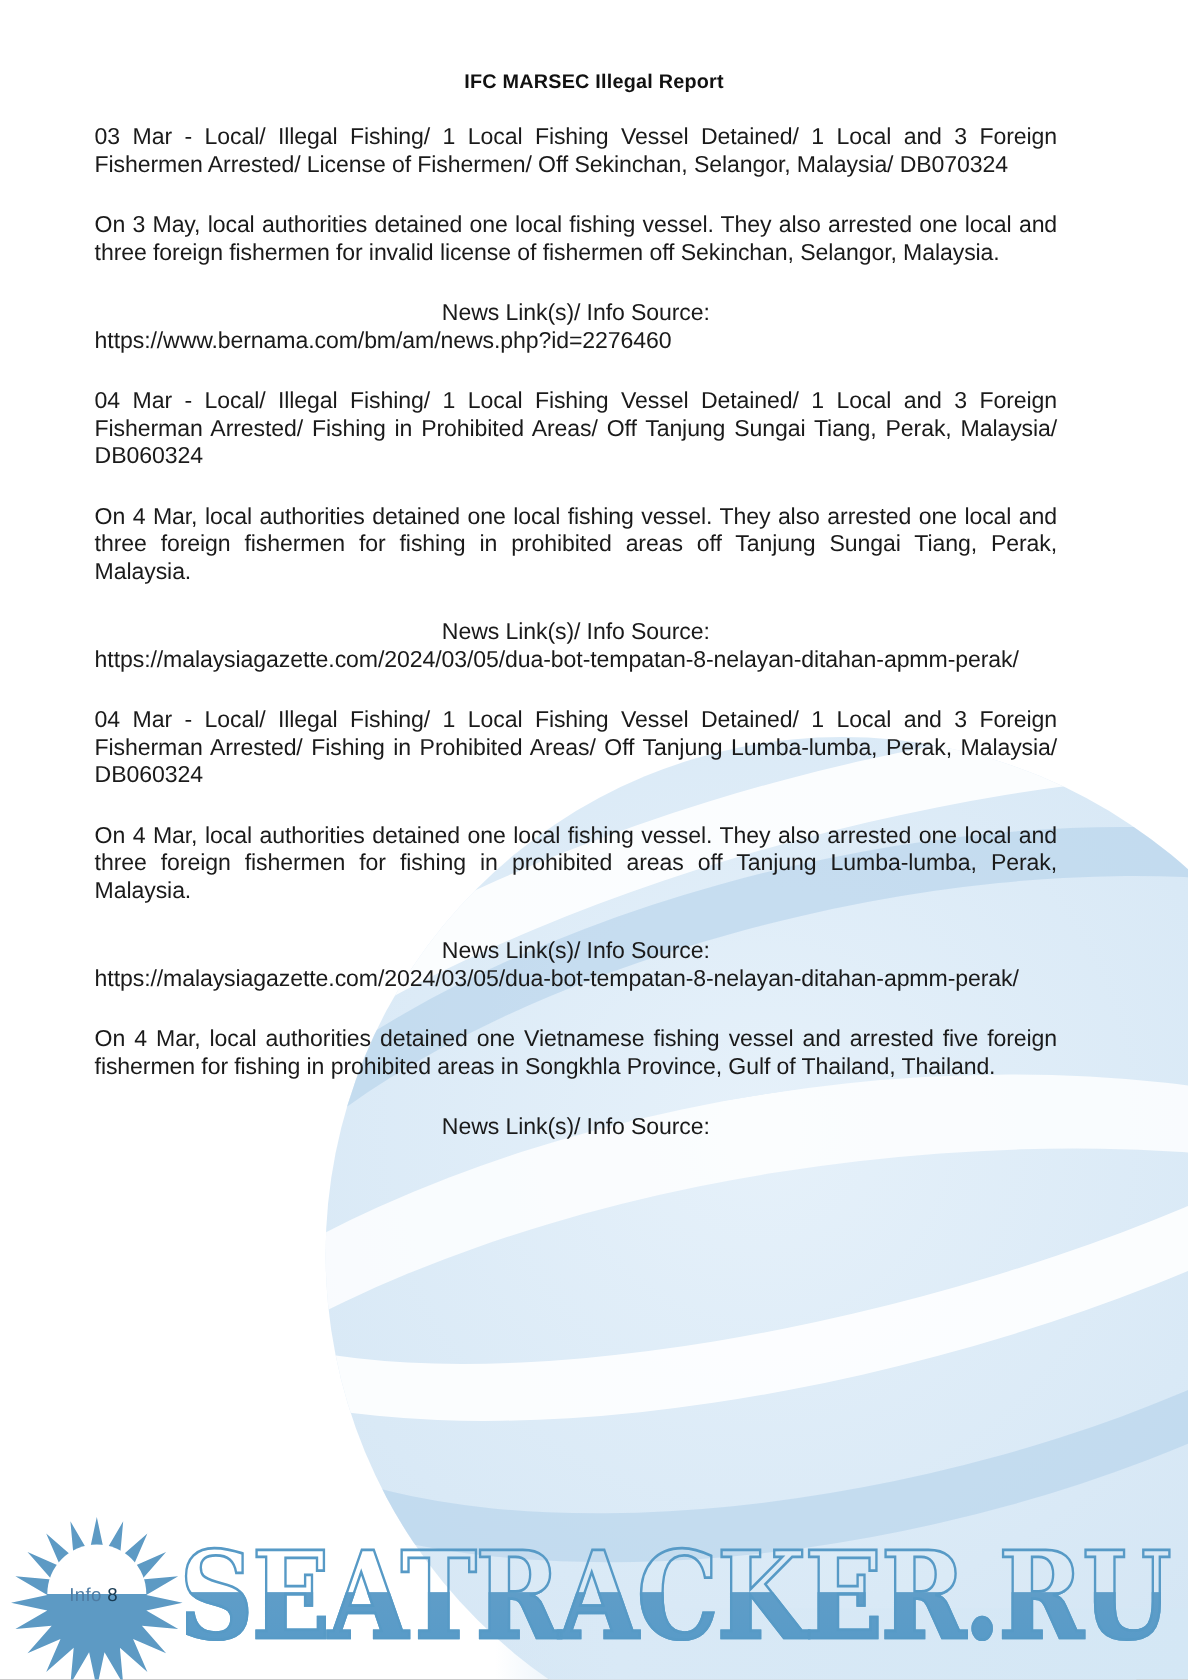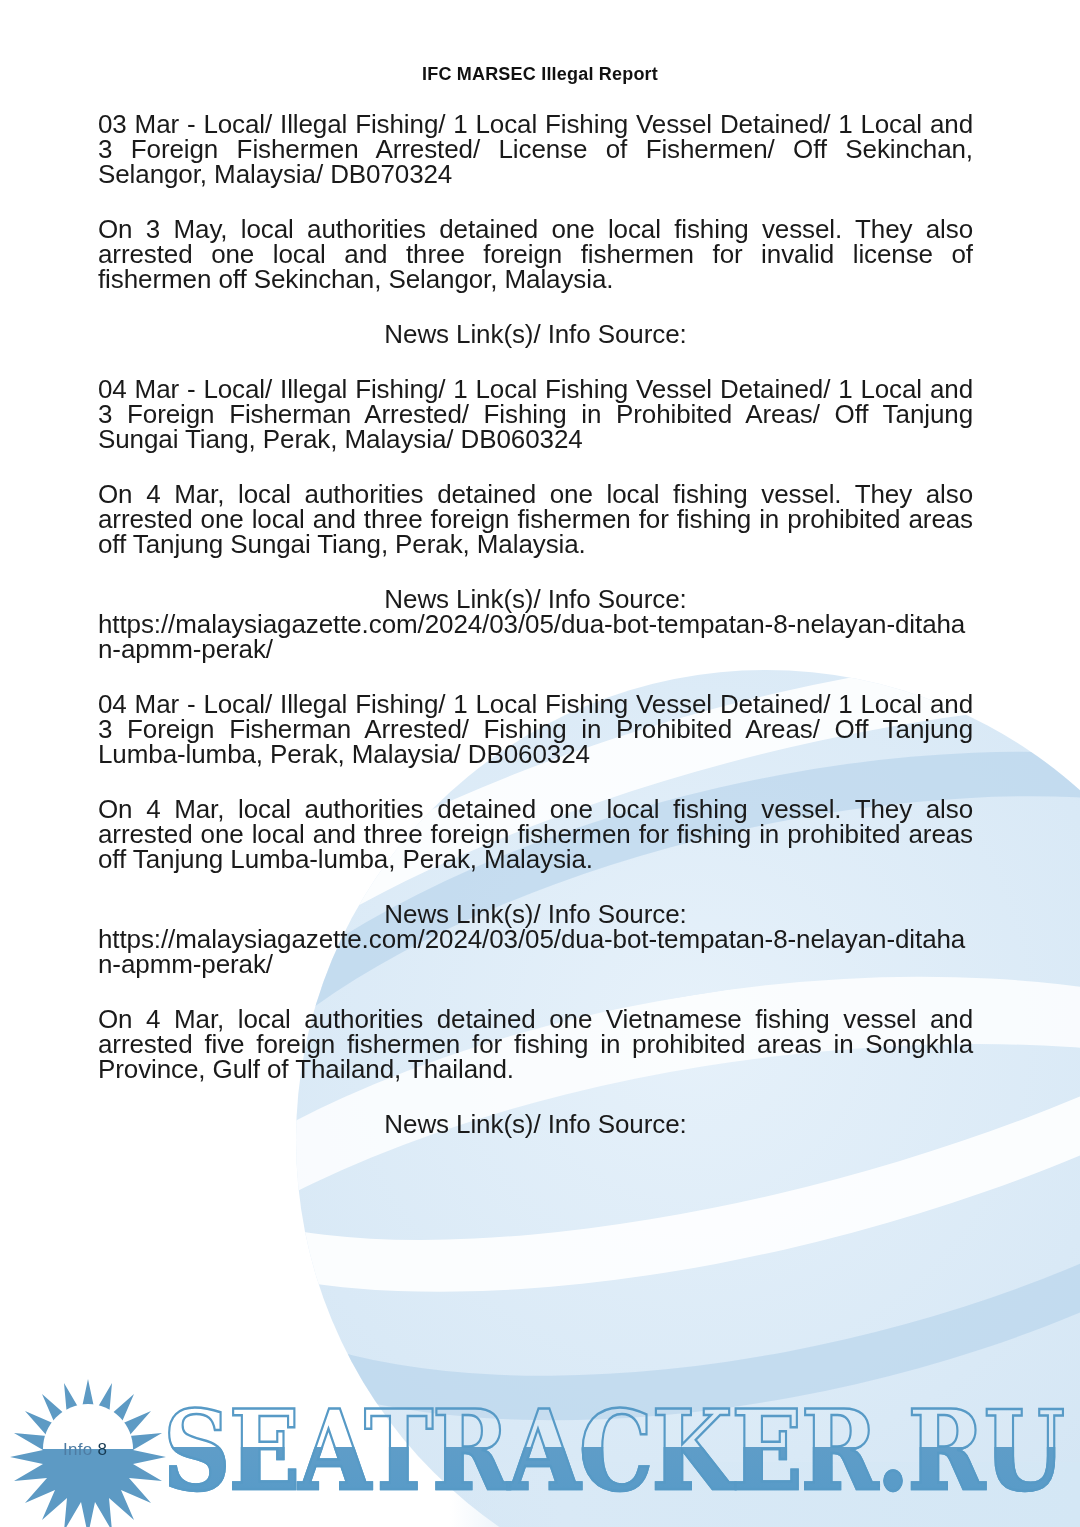--- a/index.html
+++ b/index.html
@@ -30,22 +30,22 @@
   .bottom-band{
     position:absolute;left:450px;top:1462px;width:630px;height:65px;z-index:0;
     background:linear-gradient(to right, rgba(217,233,246,0) 0%, #d9e9f6 18%, #d4e7f5 100%);
   }
   
   .title{
     position:absolute;top:64px;left:0;width:1080px;text-align:center;
     font-size:18px;font-weight:bold;letter-spacing:.2px;color:#111;z-index:2;
   }
   .content{
-    position:absolute;left:98px;top:112px;width:875px;z-index:2;
-    font-size:26px;line-height:25px;letter-spacing:-0.1px;
+    position:absolute;left:86px;top:112px;width:875px;z-index:2;
+    font-size:21px;line-height:25px;letter-spacing:-0.1px;
   }
   .para{margin:0 0 30px;text-align:justify;text-justify:inter-word;}
   .news{margin:0 0 30px;}
   .news-label{display:block;text-align:center;}
   .news-link{display:block;text-align:left;word-break:break-all;color:#1a1a1a;text-decoration:none;}
   
   .wm-site{
     position:absolute;left:163px;top:1385px;z-index:3;white-space:nowrap;
     font-family:"DejaVu Serif",serif;font-weight:bold;font-size:110px;line-height:1.2;
     letter-spacing:-2px;transform:scaleX(0.85);transform-origin:left center;
@@ -80,20 +80,21 @@
 
   <div class="title">IFC MARSEC Illegal Report</div>
 
   <main class="content">
 
     <section>
       <p class="para">03 Mar - Local/ Illegal Fishing/ 1 Local Fishing Vessel Detained/ 1 Local and 3 Foreign Fishermen Arrested/ License of Fishermen/ Off Sekinchan, Selangor, Malaysia/ DB070324</p>
       <p class="para">On 3 May, local authorities detained one local fishing vessel. They also arrested one local and three foreign fishermen for invalid license of fishermen off Sekinchan, Selangor, Malaysia.</p>
       <div class="news">
         <span class="news-label">News Link(s)/ Info Source:</span>
+        <span class="news-link">https://www.bernama.com/bm/am/news.php?id=2276460</span>
       </div>
     </section>
 
     <section>
       <p class="para">04 Mar - Local/ Illegal Fishing/ 1 Local Fishing Vessel Detained/ 1 Local and 3 Foreign Fisherman Arrested/ Fishing in Prohibited Areas/ Off Tanjung Sungai Tiang, Perak, Malaysia/ DB060324</p>
       <p class="para">On 4 Mar, local authorities detained one local fishing vessel. They also arrested one local and three foreign fishermen for fishing in prohibited areas off Tanjung Sungai Tiang, Perak, Malaysia.</p>
       <div class="news">
         <span class="news-label">News Link(s)/ Info Source:</span>
         <span class="news-link">https://malaysiagazette.com/2024/03/05/dua-bot-tempatan-8-nelayan-ditahan-apmm-perak/</span>
       </div>

